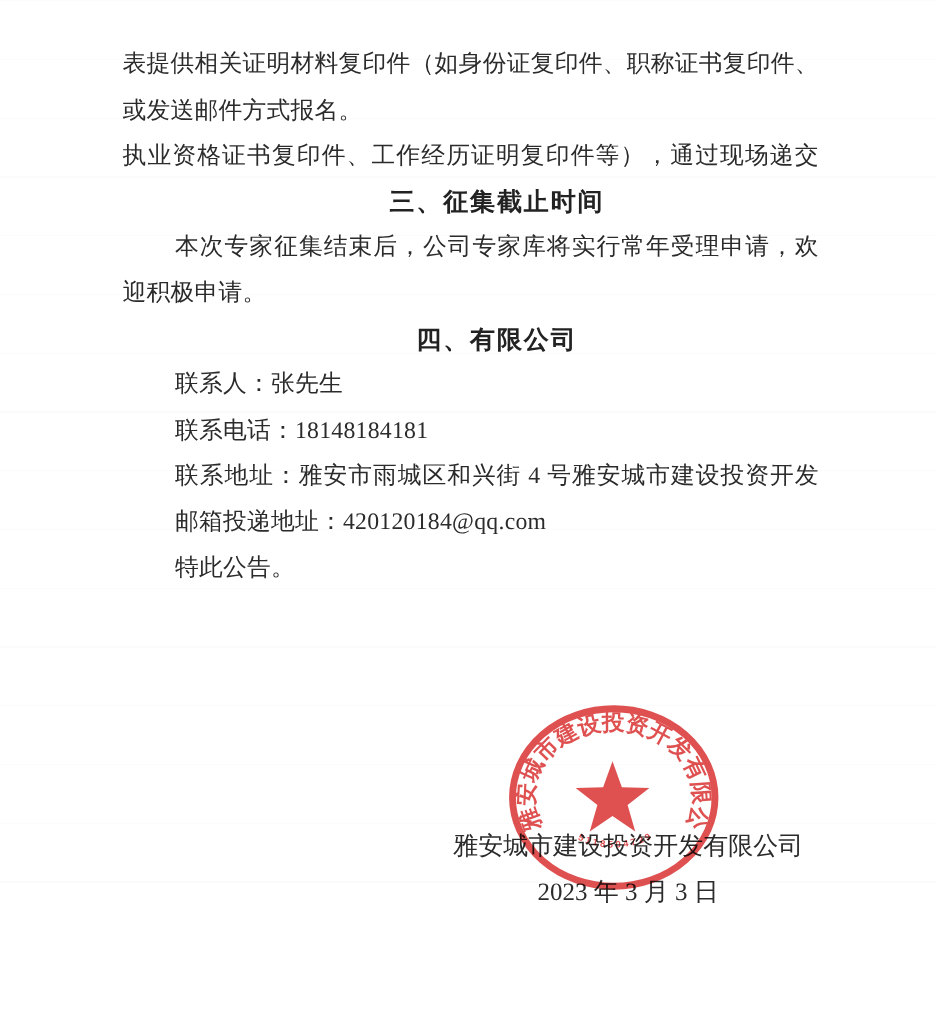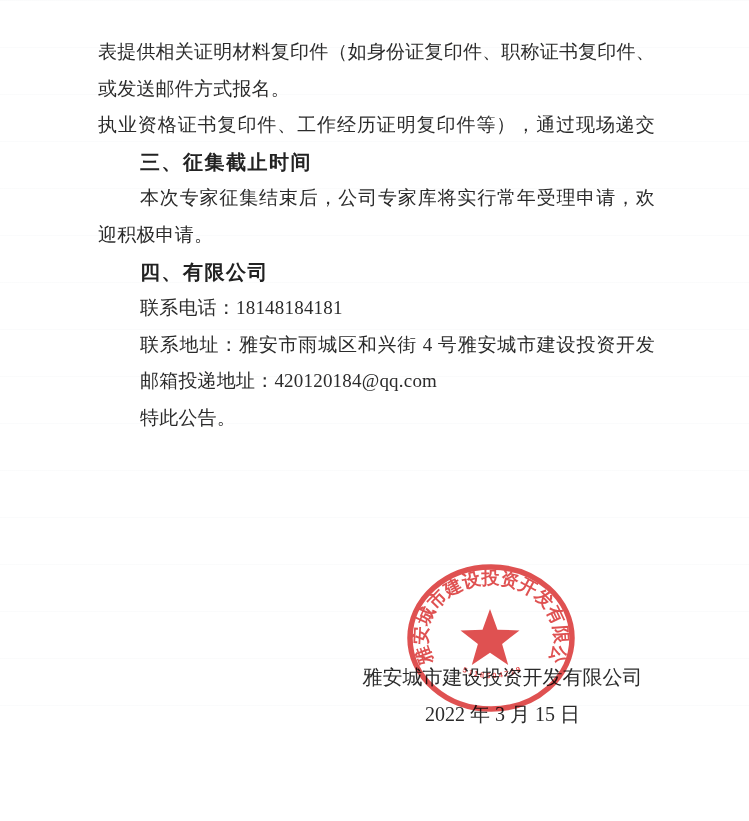--- a/index.html
+++ b/index.html
@@ -32,20 +32,21 @@
     text-align:justify;
     text-align-last:justify;
   }
   .indent{ padding-left:42px; }
   .heading{
     font-family:"Liberation Sans","DejaVu Sans",sans-serif;
     font-weight:700;
     font-size:20px;
     letter-spacing:1.5px;
     color:#222222;
+    text-align:center;
   }
   .signature{
     position:absolute;
     left:361px; top:659px; width:283px;
     text-align:center;
   }
   .sig-line{
     display:block;
     height:36.5px; line-height:36.5px;
     font-size:20px;
@@ -70,29 +71,30 @@
 <div class="page">
 
   <div class="textcol">
     <div class="line just">表提供相关证明材料复印件（如身份证复印件、职称证书复印件、</div>
     <div class="line">或发送邮件方式报名。</div>
     <div class="line just">执业资格证书复印件、工作经历证明复印件等），通过现场递交</div>
     <div class="line heading indent">三、征集截止时间</div>
     <div class="line indent just">本次专家征集结束后，公司专家库将实行常年受理申请，欢</div>
     <div class="line">迎积极申请。</div>
     <div class="line heading indent">四、有限公司</div>
+    <div class="line indent">联系人：张先生</div>
     <div class="line indent">联系电话：18148184181</div>
     <div class="line indent just">联系地址：雅安市雨城区和兴街 4 号雅安城市建设投资开发</div>
     <div class="line indent">邮箱投递地址：420120184@qq.com</div>
     <div class="line indent">特此公告。</div>
   </div>
 
   <div class="signature">
     <span class="sig-line">雅安城市建设投资开发有限公司</span>
-    <span class="sig-line">2022 年 3 月 15 日</span>
+    <span class="sig-line">2023 年 3 月 3 日</span>
   </div>
 
   <svg class="seal" viewBox="0 0 210 210" aria-hidden="true">
 
     <ellipse cx="105" cy="105" rx="81" ry="71" fill="none" stroke-width="5.5" stroke="#dc3e3e"></ellipse>
 
     <path d="M104,76 L111.5,96.7 L133.5,97.4 L116.1,110.9 L122.2,132.1 L104,119.7 L85.8,132.1 L91.9,110.9 L74.5,97.4 L96.5,96.7 Z" fill="#dc3e3e"></path>
 
     <defs>
       <path id="seal-arc-top" d="M 48 129.5 A 64 54 0 1 1 162 129.5" fill="none"></path>

